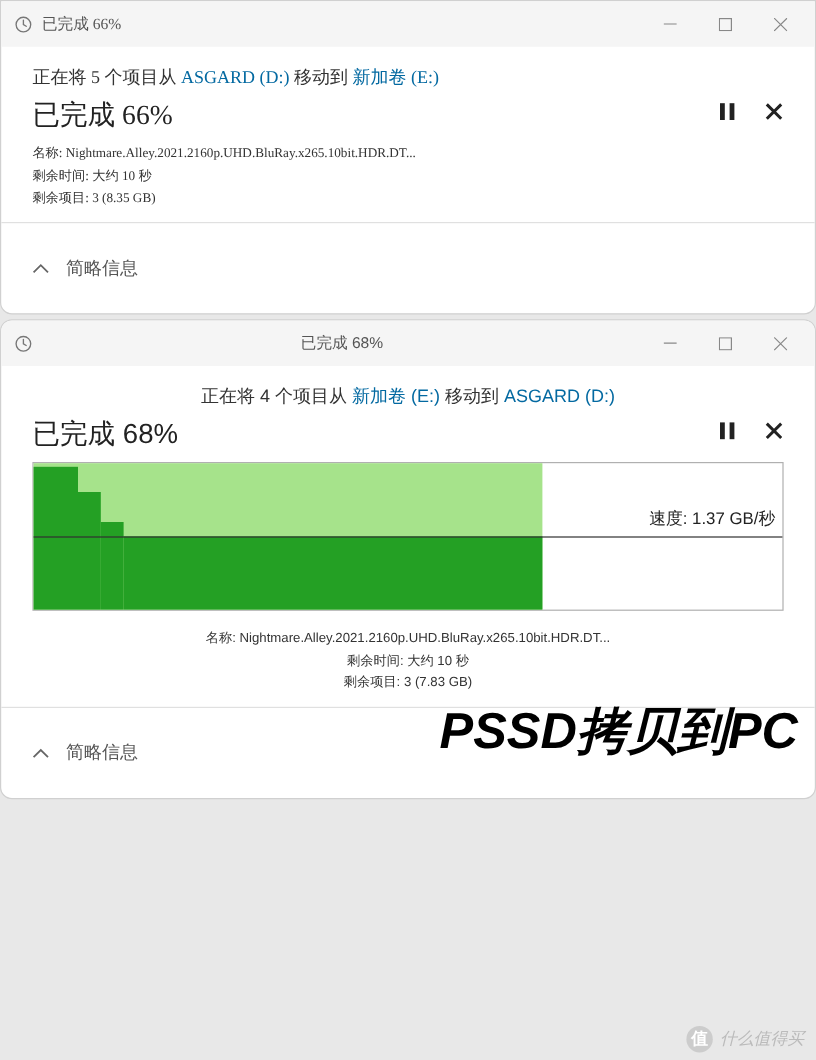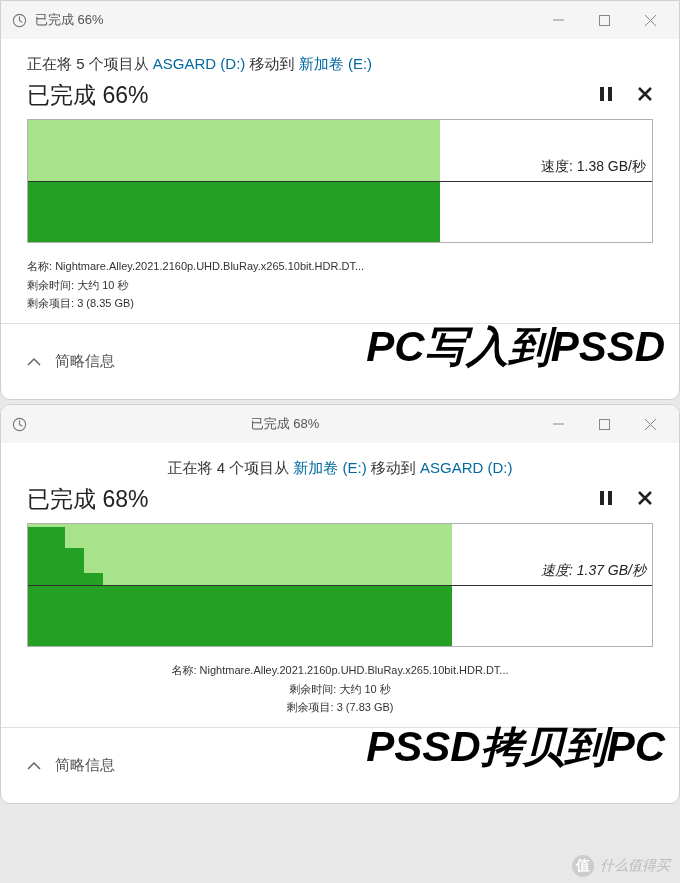--- a/index.html
+++ b/index.html
@@ -12,21 +12,21 @@
     overflow: hidden;
   }
   .dialog {
     background: #ffffff;
     border: 1px solid #d0d0d0;
     border-radius: 10px;
     overflow: hidden;
     position: relative;
     margin: 0;
   }
-  .dialog:first-of-type { border-top-left-radius: 0; border-top-right-radius: 0; }
+  .dialog:first-of-type { border-top-left-radius: 0; border-top-right-radius: 0; font-family: Liberation Serif, serif; }
   .titlebar {
     display: flex;
     align-items: center;
     height: 38px;
     padding: 0 6px 0 10px;
     background: #f5f5f5;
   }
   .titlebar-icon {
     width: 16px; height: 16px;
     margin-right: 8px;
@@ -169,26 +169,20 @@
       <div class="action-icons">
         <span class="ic"><svg width="14" height="16">
               <rect x="1" y="1" width="4" height="14" fill="#222"></rect>
               <rect x="9" y="1" width="4" height="14" fill="#222"></rect>
             </svg></span>
         <span class="ic"><svg width="16" height="16">
               <path d="M2 2l12 12M14 2l-12 12" stroke="#222" stroke-width="2.5"></path>
             </svg></span>
       </div>
     </div>
-    <div class="chart">
-      <div class="chart-top" style="width:66%;"></div>
-      <div class="chart-bottom" style="width:66%;"></div>
-      <div class="chart-line" style="top:50%;"></div>
-      <div class="speed-label" style="top:31%;">速度: 1.38 GB/秒</div>
-    </div>
     <div class="details">
       <div><span>名称:</span> <span>Nightmare.Alley.2021.2160p.UHD.BluRay.x265.10bit.HDR.DT...</span></div>
       <div><span>剩余时间:</span> <span>大约 10 秒</span></div>
       <div><span>剩余项目:</span> <span>3 (8.35 GB)</span></div>
     </div>
     <div class="overlay-text" style="right:14px; top:318px;">PC写入到PSSD</div>
   </div>
   <div class="footer">
     <span class="chev">
         <svg width="14" height="10">
@@ -243,21 +237,21 @@
       </div>
     </div>
     <div class="chart">
       <div class="chart2-top" style="width:68%;"></div>
 
       <div class="chart2-dark" style="left:0; top:2%; width:6%; height:98%;"></div>
       <div class="chart2-dark" style="left:6%; top:20%; width:3%; height:80%;"></div>
       <div class="chart2-dark" style="left:9%; top:40%; width:3%; height:60%;"></div>
       <div class="chart2-dark" style="left:12%; top:50%; width:56%; height:50%;"></div>
       <div class="chart-line" style="top:50%;"></div>
-      <div class="speed-label" style="top:31%;font-style:italic;">速度: 1.37 GB/秒</div>
+      <div class="speed-label" style="top:31%;">速度: 1.37 GB/秒</div>
     </div>
     <div class="details">
       <div><span>名称:</span> <span>Nightmare.Alley.2021.2160p.UHD.BluRay.x265.10bit.HDR.DT...</span></div>
       <div><span>剩余时间:</span> <span>大约 10 秒</span></div>
       <div><span>剩余项目:</span> <span>3 (7.83 GB)</span></div>
     </div>
     <div class="overlay-text" style="right:14px; top:314px;margin-left:16px;">PSSD拷贝到PC</div>
   </div>
   <div class="footer">
     <span class="chev">

